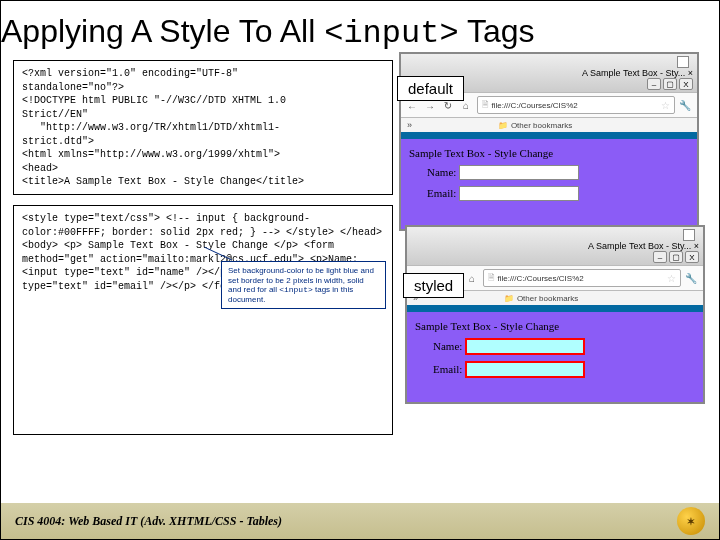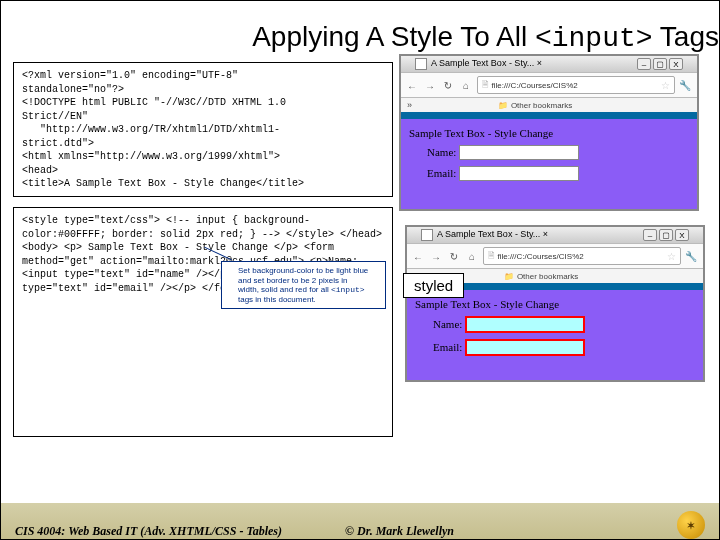--- a/index.html
+++ b/index.html
@@ -1,43 +1,43 @@
 <!DOCTYPE html>
 <html><head>
 <meta charset="utf-8">
 <style>
   * { margin: 0; padding: 0; box-sizing: border-box; }
   body { width: 720px; height: 540px; background: #fff; font-family: Arial, sans-serif; position: relative; border: 1px solid #000; }
-  .title { text-align: right; font-size: 28px; font-weight: normal; padding: 20px 0 8px; font-family: Arial, sans-serif; }
+  .title { text-align: left; font-size: 32px; font-weight: normal; padding: 12px 0 8px; font-family: Arial, sans-serif; }
   .title .mono { font-family: "Courier New", monospace; }
   .row { display: flex; gap: 6px; padding: 0 12px; }
   .codebox { border: 1px solid #000; font-family: "Courier New", monospace; font-size: 10px; line-height: 1.35; padding: 6px 8px; white-space: pre-wrap; position: relative; }
   .top-codebox { width: 380px; height: 135px; }
   .left-lower { width: 380px; border: 1px solid #000; font-family: "Courier New", monospace; font-size: 10px; line-height: 1.35; padding: 6px 8px; margin: 10px 0 0 12px; position: relative; height: 230px; }
   .screenshot-zone { flex: 1; position: relative; }
   .browser-win { position: absolute; border: 2px solid #888; background: #f4f4f4; font-size: 9px; width: 300px; }
-  .browser-win .titlebar { background: linear-gradient(#eee, #ccc); display: flex; align-items: flex-start; padding: 2px 14px; font-size: 9px; }
+  .browser-win .titlebar { background: linear-gradient(#eee, #ccc); display: flex; align-items: flex-end; padding: 2px 4px; font-size: 9px; flex-direction: column; }
   .browser-win .titlebar .doc-icon { width: 12px; height: 12px; background: #fff; border: 1px solid #888; margin-right: 4px; }
   .browser-win .win-btns { margin-left: auto; display: flex; gap: 2px; }
   .browser-win .win-btns span { width: 14px; height: 12px; border: 1px solid #888; background: #eee; display: inline-flex; align-items: center; justify-content: center; font-size: 8px; border-radius: 2px; }
   .toolbar { display: flex; align-items: center; padding: 3px 4px; gap: 4px; border-top: 1px solid #bbb; border-bottom: 1px solid #bbb; background: #fafafa; }
   .nav-icon { width: 14px; height: 14px; display: inline-flex; align-items: center; justify-content: center; color: #555; font-size: 10px; }
   .urlbar { flex: 1; background: #fff; border: 1px solid #aaa; border-radius: 2px; padding: 1px 4px; font-size: 8px; color: #333; display: flex; align-items: center; gap: 3px; overflow: hidden; white-space: nowrap; }
   .urlbar .file-icon { color: #999; }
   .star { color: #ccc; font-size: 10px; }
   .bookmarkbar { padding: 2px 6px; font-size: 8px; color: #444; border-bottom: 7px solid #0369a1; }
   .content-area { background: #8b5cf6; padding: 8px; min-height: 90px; font-family: "Times New Roman", serif; font-size: 11px; }
   .content-area .form-row { margin: 6px 18px; }
   .content-area input.plain { border: 1px solid #888; font-size: 10px; padding: 1px; width: 120px; }
   .content-area input.styled-inp { border: 2px solid red; background: #b0ffff; font-size: 10px; padding: 1px; width: 120px; }
   .label-box { position: absolute; background: #fff; border: 1px solid #000; padding: 3px 10px; font-family: Arial, sans-serif; font-size: 15px; z-index: 5; }
-  .callout { position: absolute; border: 1px solid #002b80; background: #fff; font-size: 8px; font-family: Arial, sans-serif; padding: 4px 16px; width: 165px; line-height: 1.2; color: #002b80; }
+  .callout { position: absolute; border: 1px solid #002b80; background: #fff; font-size: 8px; font-family: Arial, sans-serif; padding: 4px 6px; width: 165px; line-height: 1.2; color: #002b80; }
   .callout .mono { font-family: "Courier New", monospace; }
   .arrow-line { position: absolute; background: #002b80; }
-  .footer { position: absolute; bottom: 0; left: 0; right: 0; height: 36px; background: linear-gradient(#d4cfa8, #c5be8e); display: flex; align-items: flex-end; padding: 0 14px; font-size: 12px; font-style: italic; font-weight: bold; font-family: "Times New Roman", serif; }
+  .footer { position: absolute; bottom: 0; left: 0; right: 0; height: 36px; background: linear-gradient(#d4cfa8, #c5be8e); display: flex; align-items: center; padding: 0 14px; font-size: 12px; font-style: italic; font-weight: bold; font-family: "Times New Roman", serif; }
   .footer .col1 { flex: 0 0 330px; }
   .footer .col2 { flex: 0 0 110px; }
   .footer .col3 { flex: 1; }
   .footer .logo { width: 28px; height: 28px; border-radius: 50%; background: radial-gradient(circle at 35% 35%, #ffd24a, #c58a00); margin-left: auto; display: flex; align-items: center; justify-content: center; color: #5a3b00; font-style: normal; font-weight: bold; font-size: 10px; }
   .chev { font-size: 9px; }
 </style>
 </head>
 <body>
 
 <div class="title">
@@ -49,20 +49,21 @@
 standalone="no"?&gt;
 &lt;!DOCTYPE html PUBLIC "-//W3C//DTD XHTML 1.0
 Strict//EN"
    "http://www.w3.org/TR/xhtml1/DTD/xhtml1-
 strict.dtd"&gt;
 &lt;html xmlns="http://www.w3.org/1999/xhtml"&gt;
 &lt;head&gt;
 &lt;title&gt;A Sample Text Box - Style Change&lt;/title&gt;</div>
 
   <div class="screenshot-zone">
+    <div class="label-box" style="left:-2px; top:16px;">default</div>
 
     <div class="browser-win" style="left:0; top:-8px;">
       <div class="titlebar">
         <span class="doc-icon"></span>
         <span>A Sample Text Box - Sty... ×</span>
         <div class="win-btns">
           <span>–</span>
           <span>▢</span>
           <span>X</span>
         </div>
@@ -143,15 +144,14 @@
   </div>
   <div class="content-area">
     <p>Sample Text Box - Style Change</p>
     <div class="form-row"><span>Name:</span> <input class="styled-inp" style=""></div>
     <div class="form-row"><span>Email:</span> <input class="styled-inp" style=""></div>
   </div>
 </div>
 
 <div class="footer">
   <div class="col1">CIS 4004: Web Based IT (Adv. XHTML/CSS - Tables)</div>
-  <div class="col3">© Dr. Mark Llewellyn</div>
   <div class="logo">✶</div>
 </div>
 
 </body></html>

